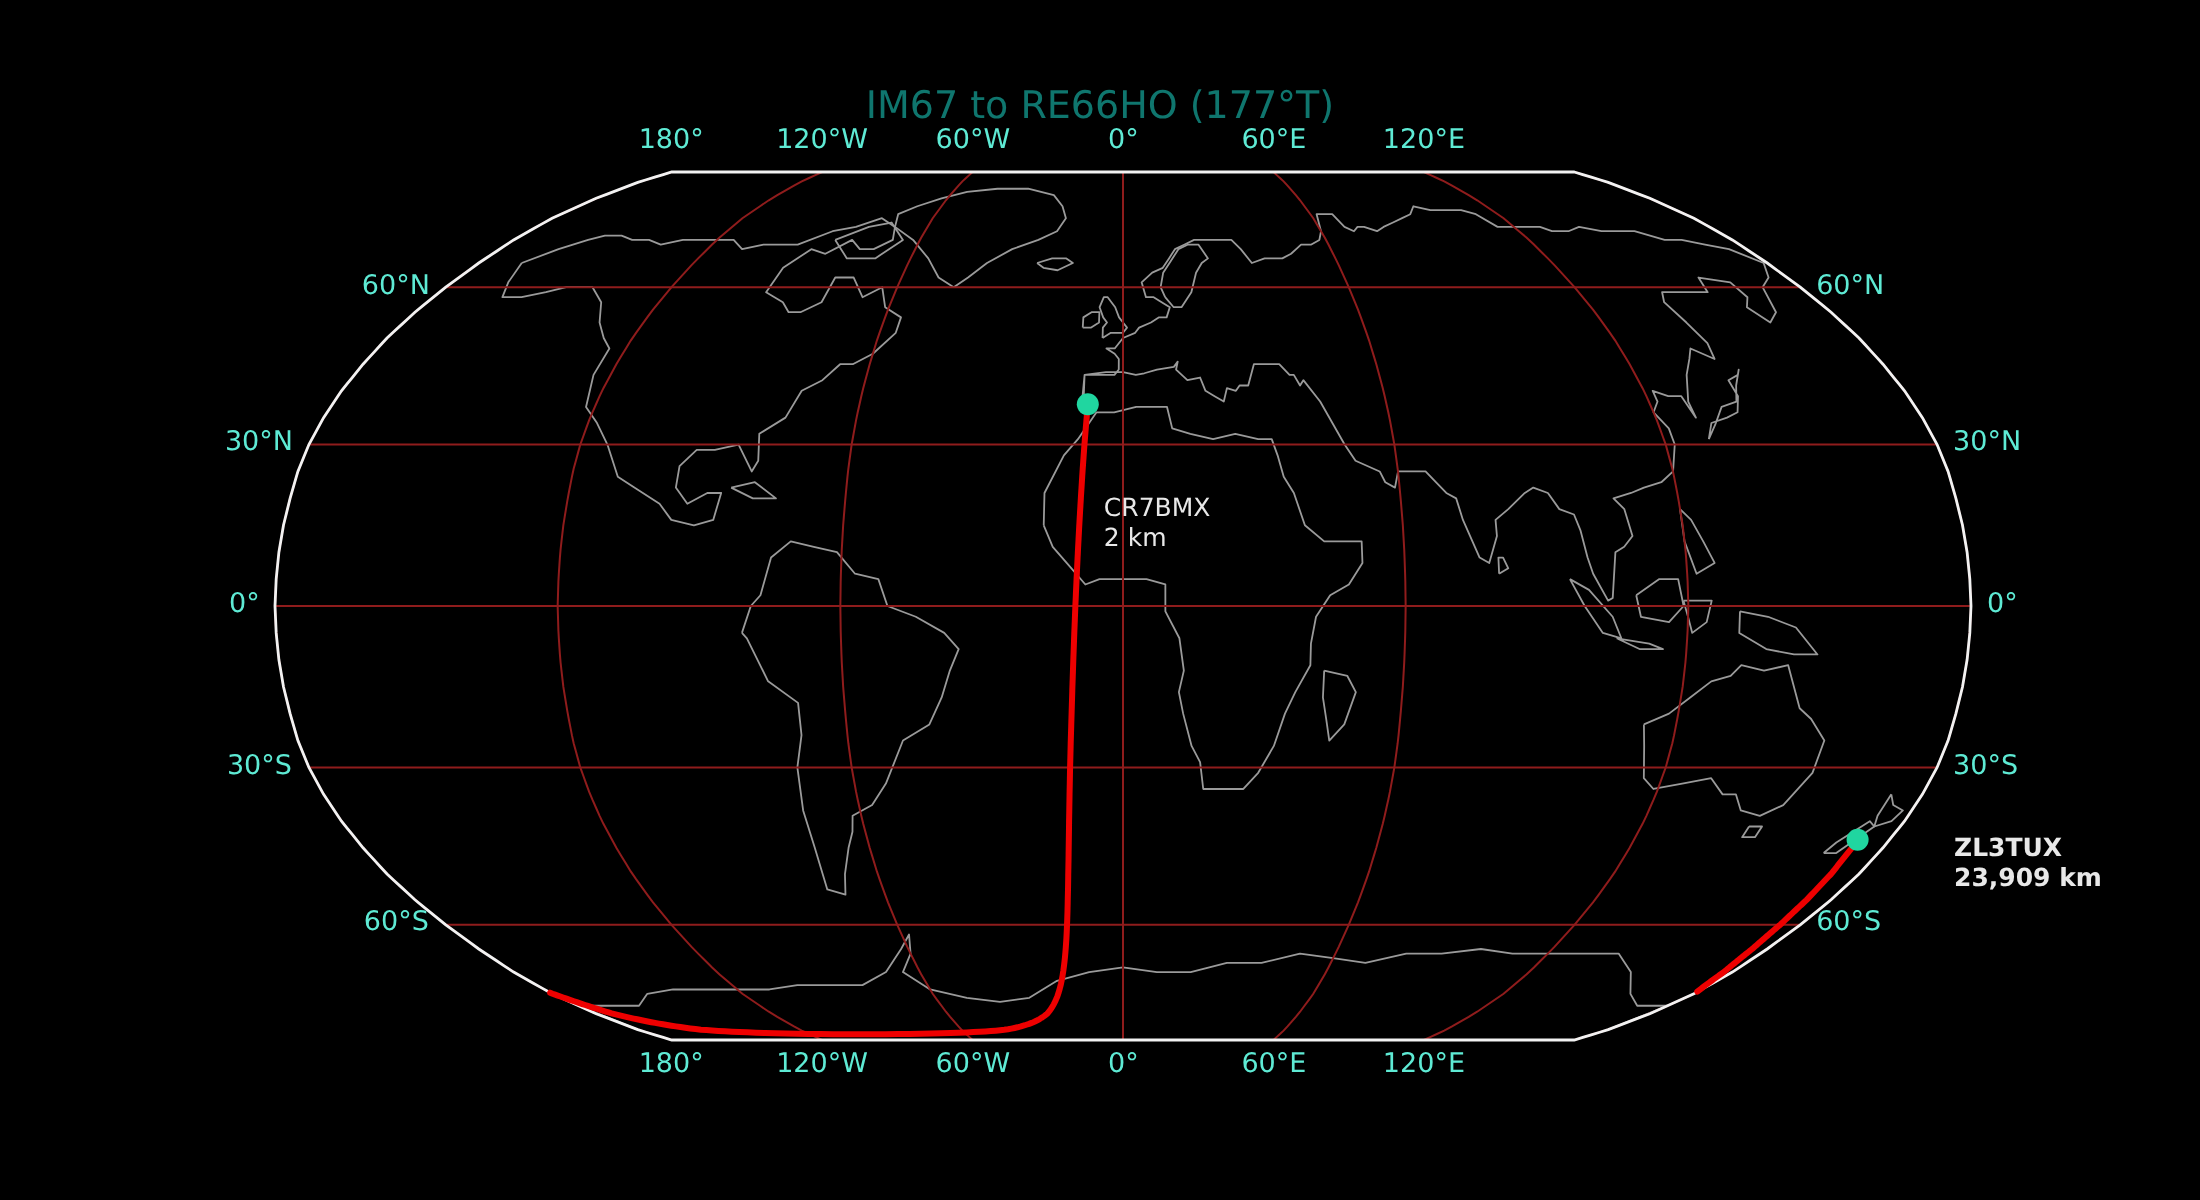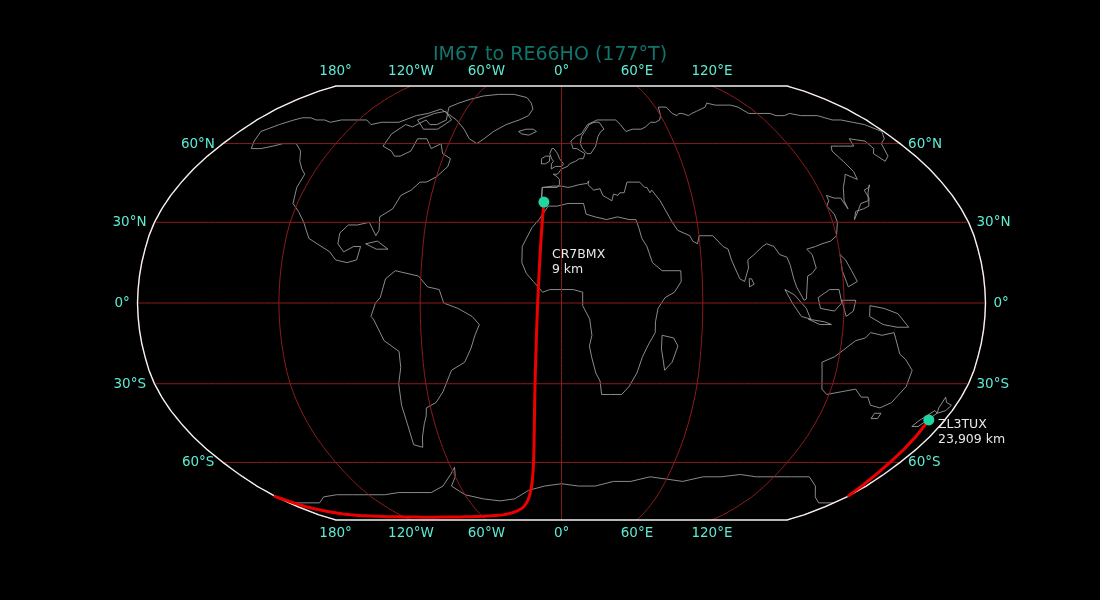--- a/index.html
+++ b/index.html
@@ -138,21 +138,21 @@
       <div class="tick-label" style="top: 294px; left: 114.5px;">0°</div>
       <div class="tick-label" style="top: 294px; left: 993.5px;">0°</div>
       <div class="tick-label" style="top: 374.724px; left: 113.46px;">30°S</div>
       <div class="tick-label" style="top: 374.724px; left: 976.54px;">30°S</div>
       <div class="tick-label" style="top: 453.408px; left: 181.894px;">60°S</div>
       <div class="tick-label" style="top: 453.408px; left: 908.106px;">60°S</div>
     </div>
 
   <div class="marker-label" id="lab-a" style="left: 551.934px; top: 198.117px; margin-top: 48px;">
     <div>CR7BMX</div>
-    <div>9 km</div>
+    <div>2 km</div>
   </div>
 
-  <div class="marker-label" id="lab-b" style="left: 938px; top: 415.9px;">
+  <div class="marker-label" id="lab-b" style="left: 977px; top: 415.9px; font-weight: bold;">
     <div>ZL3TUX</div>
     <div>23,909 km</div>
   </div>
 
 </div>
 
 </body></html>

